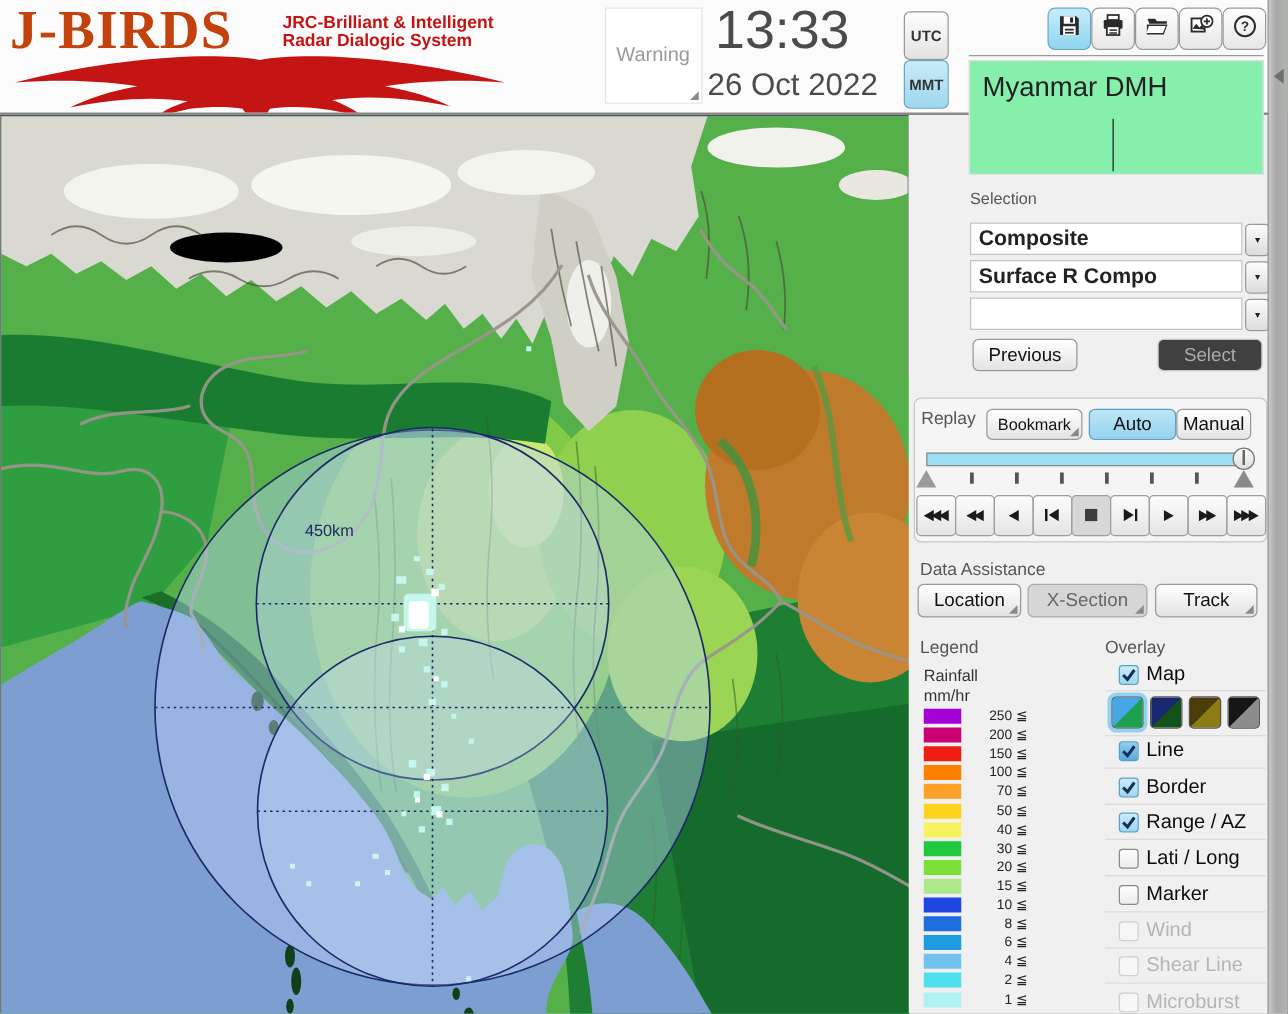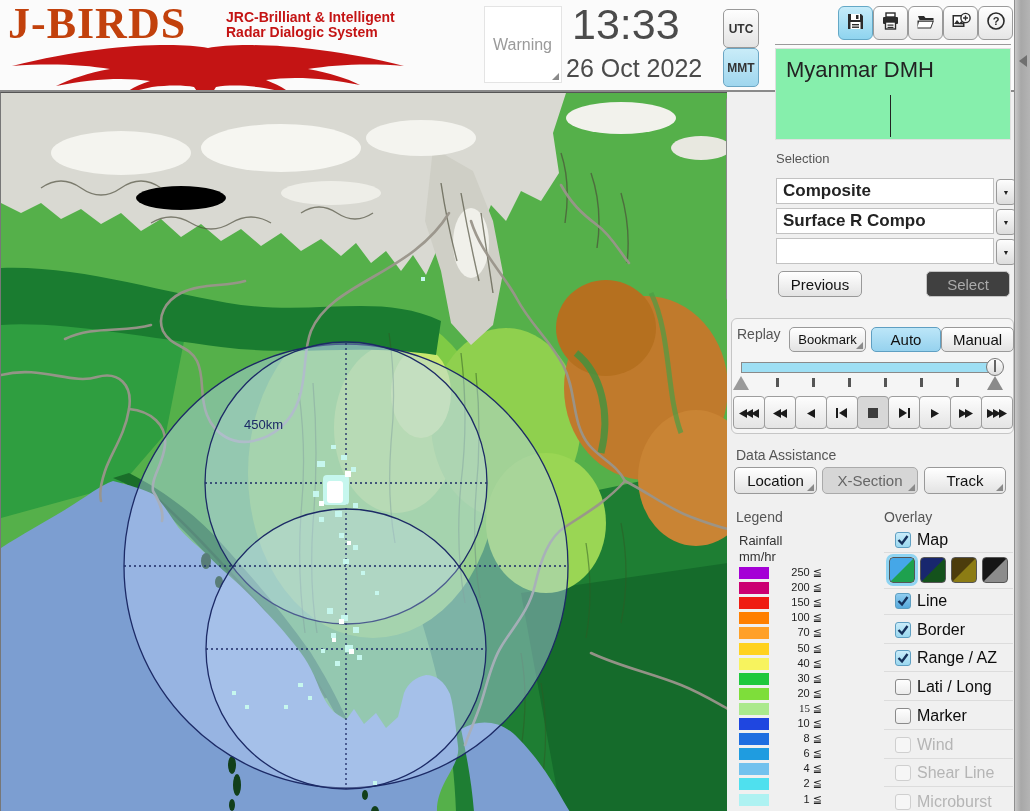--- a/index.html
+++ b/index.html
@@ -346,21 +346,21 @@
   <div class="btn abs" style="left:778px;top:271px;width:84px;height:26px">Previous</div>
   <div class="btn abs disabled" style="left:926px;top:271px;width:84px;height:26px">Select</div>
 
   <div id="replay-box" class="abs"></div>
   <div class="abs sec-label" style="left:737px;top:326px;font-size:14px">Replay</div>
   <div class="btn abs" style="left:789px;top:327px;width:77px;height:25px;font-size:13px">
     <span>Bookmark</span>
       <span class="corner-tri"></span>
   </div>
   <div class="btn abs blue" style="left:871px;top:327px;width:70px;height:25px">Auto</div>
-  <div class="btn abs" style="left:941px;top:327px;width:73px;height:25px">Manual</div>
+  <div class="btn abs" style="left:941px;top:327px;width:60px;height:25px">Manual</div>
 
   <div id="slider-track" class="abs"></div>
   <div id="slider-handle" class="abs"></div>
   <div class="end-tri abs" style="left:733px"></div>
   <div class="end-tri abs" style="left:987px;border-bottom-color:#8a8a8a"></div>
   <div class="tick abs" style="left:776px"></div>
   <div class="tick abs" style="left:812px"></div>
   <div class="tick abs" style="left:848px"></div>
   <div class="tick abs" style="left:884px"></div>
   <div class="tick abs" style="left:920px"></div>
@@ -480,21 +480,21 @@
       <div class="lg-label" style="top: 626.4px;">70 ≦</div>
       <div class="lg-swatch" style="top: 642.5px; background: rgb(255, 210, 30);"></div>
       <div class="lg-label" style="top: 641.5px;">50 ≦</div>
       <div class="lg-swatch" style="top: 657.6px; background: rgb(247, 243, 94);"></div>
       <div class="lg-label" style="top: 656.6px;">40 ≦</div>
       <div class="lg-swatch" style="top: 672.7px; background: rgb(31, 200, 60);"></div>
       <div class="lg-label" style="top: 671.7px;">30 ≦</div>
       <div class="lg-swatch" style="top: 687.8px; background: rgb(126, 222, 58);"></div>
       <div class="lg-label" style="top: 686.8px;">20 ≦</div>
       <div class="lg-swatch" style="top: 702.9px; background: rgb(171, 233, 140);"></div>
-      <div class="lg-label" style="top: 701.9px; font-family: Liberation Serif, serif;">15 ≦</div>
+      <div class="lg-label" style="top: 701.9px;">15 ≦</div>
       <div class="lg-swatch" style="top: 718px; background: rgb(31, 70, 224);"></div>
       <div class="lg-label" style="top: 717px;">10 ≦</div>
       <div class="lg-swatch" style="top: 733.1px; background: rgb(30, 110, 224);"></div>
       <div class="lg-label" style="top: 732.1px;">8 ≦</div>
       <div class="lg-swatch" style="top: 748.2px; background: rgb(31, 156, 224);"></div>
       <div class="lg-label" style="top: 747.2px;">6 ≦</div>
       <div class="lg-swatch" style="top: 763.3px; background: rgb(114, 194, 238);"></div>
       <div class="lg-label" style="top: 762.3px;">4 ≦</div>
       <div class="lg-swatch" style="top: 778.4px; background: rgb(79, 224, 238);"></div>
       <div class="lg-label" style="top: 777.4px;">2 ≦</div>

